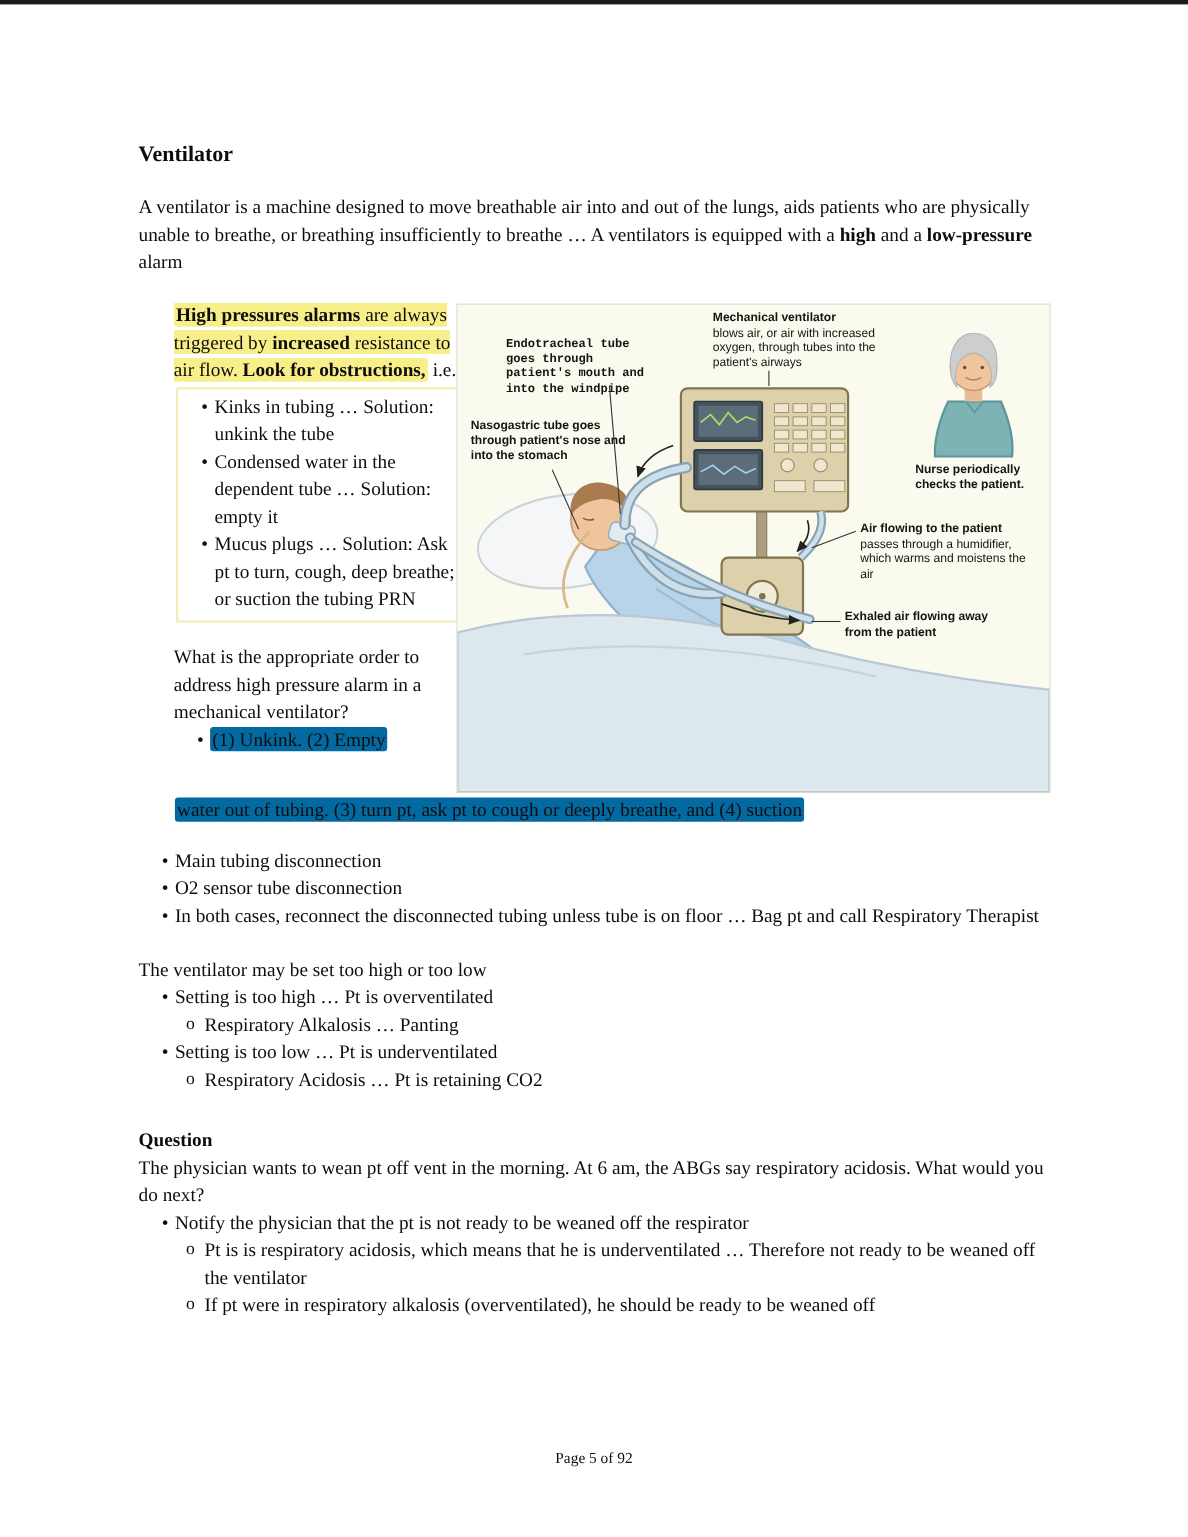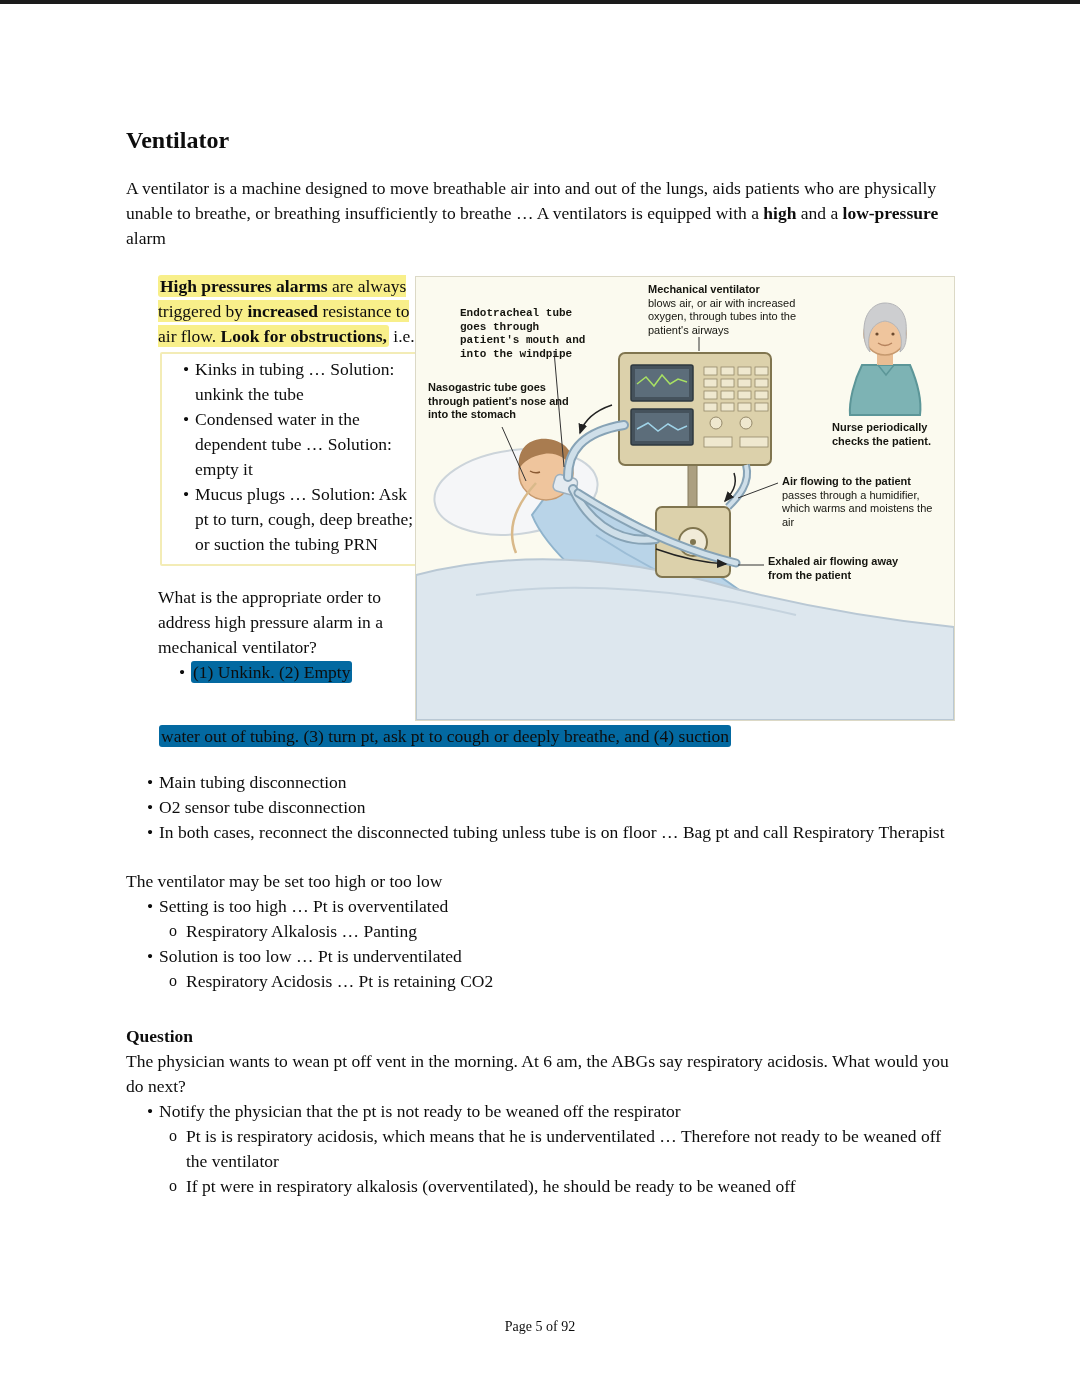--- a/index.html
+++ b/index.html
@@ -4,21 +4,21 @@
 <style>
   * { margin:0; padding:0; box-sizing:border-box; }
   html,body { width:1080px; }
   body {
     height:1397px; background:#ffffff; color:#0d0d0d;
     font-family:"Liberation Serif", serif; font-size:17.5px; line-height:25px;
     position:relative; overflow:hidden;
   }
   .top-edge { position:absolute; top:0; left:0; width:100%; height:4px; background:#1b1b1b; }
   .page { padding:128px 125px 0 126px; }
-  .doc-title { font-size:24px; font-weight:700; margin-bottom:23px; }
+  .doc-title { font-size:20px; font-weight:700; margin-bottom:23px; }
   .intro { margin-bottom:23px; }
   b { font-weight:700; }
 
   .two-col { position:relative; min-height:450px; }
   .left-col { width:270px;margin-left:32px; }
   .figure {
     position:absolute; top:2px; right:0; width:540px; height:445px;
     background:#fcfbf1; border:1px solid #dcd9c6;
   }
   .figure svg { display:block; }
@@ -186,21 +186,21 @@
   <div class="low-para">
     <div class="li1">Main tubing disconnection</div>
     <div class="li1">O2 sensor tube disconnection</div>
     <div class="li1">In both cases, reconnect the disconnected tubing unless tube is on floor … Bag pt and call Respiratory Therapist</div>
   </div>
 
   <div class="sec">
     <p>The ventilator may be set too high or too low</p>
     <div class="li1">Setting is too high … Pt is overventilated</div>
     <div class="li2">Respiratory Alkalosis … Panting</div>
-    <div class="li1">Solution is too low … Pt is underventilated</div>
+    <div class="li1">Setting is too low … Pt is underventilated</div>
     <div class="li2">Respiratory Acidosis … Pt is retaining CO2</div>
   </div>
 
   <div>
     <p class="q-head">Question</p>
     <p>The physician wants to wean pt off vent in the morning. At 6 am, the ABGs say respiratory acidosis. What would you do next?</p>
     <div class="li1">Notify the physician that the pt is not ready to be weaned off the respirator</div>
     <div class="li2">Pt is is respiratory acidosis, which means that he is underventilated … Therefore not ready to be weaned off the ventilator</div>
     <div class="li2">If pt were in respiratory alkalosis (overventilated), he should be ready to be weaned off</div>
   </div>

